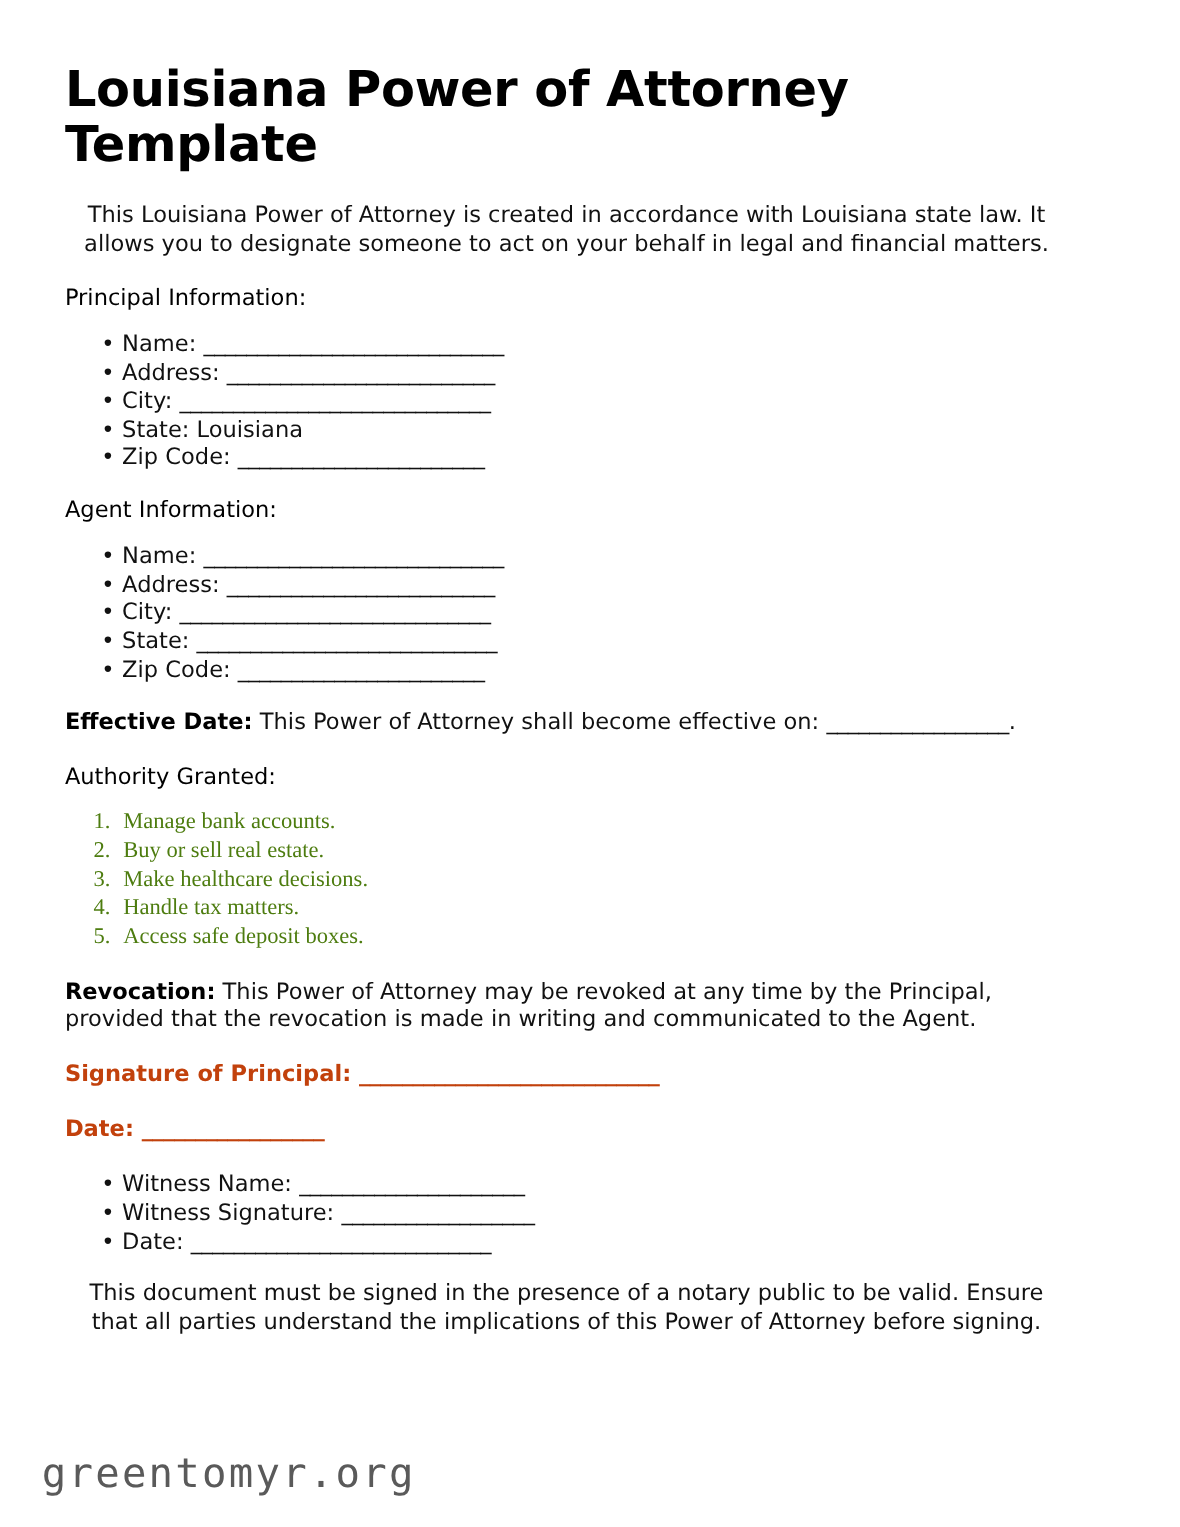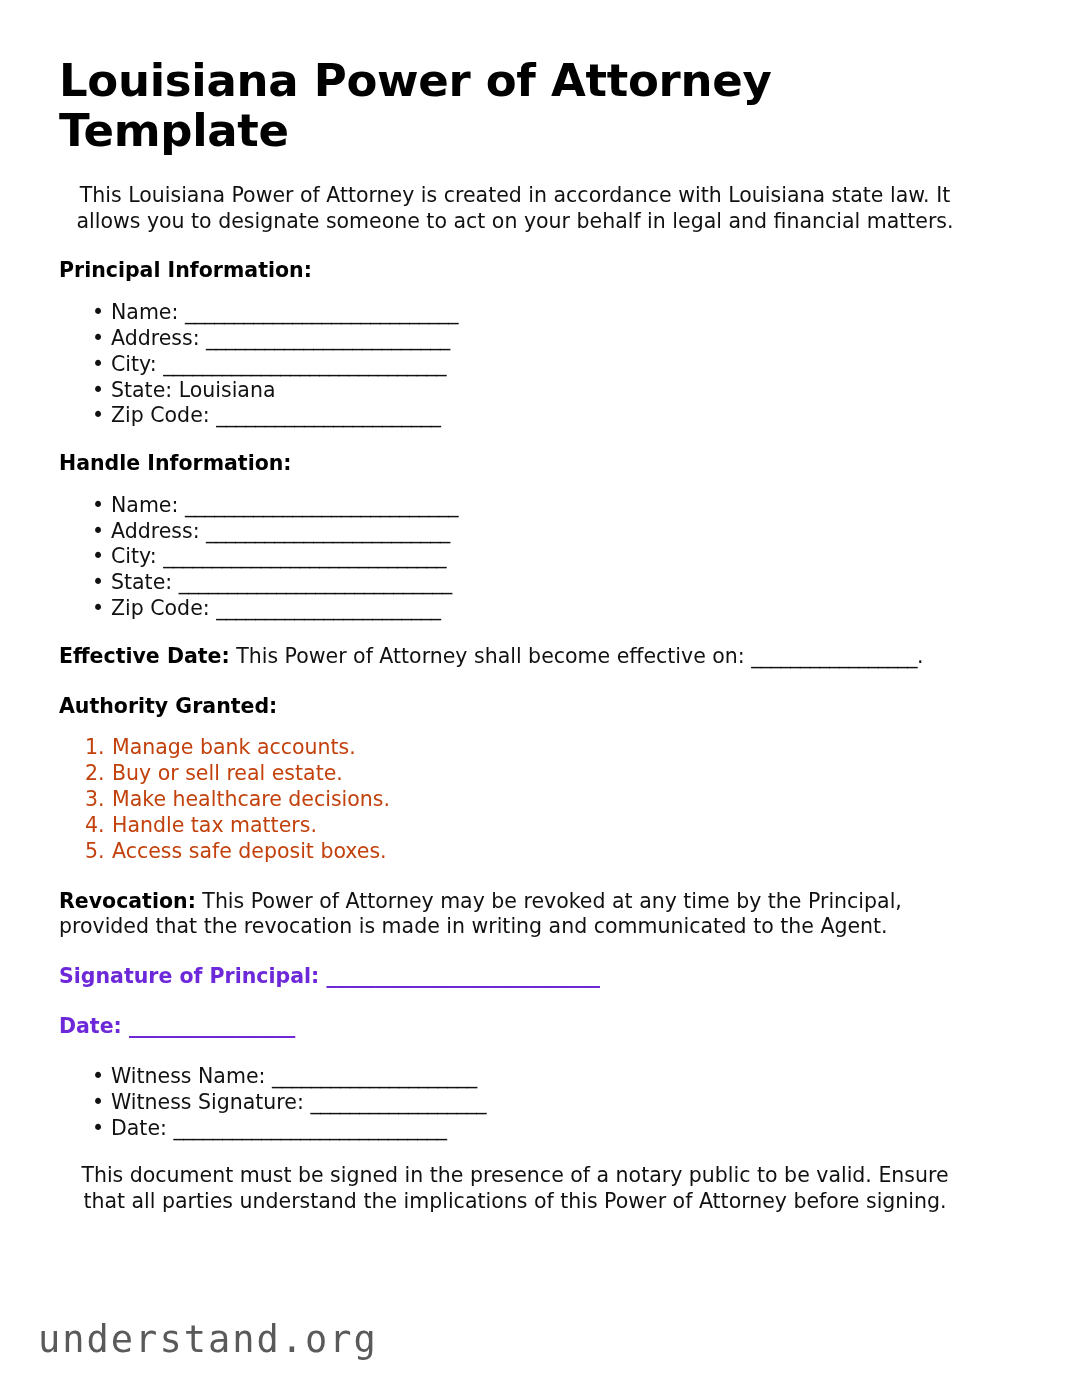--- a/index.html
+++ b/index.html
@@ -37,21 +37,21 @@
   p.body-para {
     font-size: 20.5px;
     line-height: 1.26;
     margin: 0 0 24px 0;
     color: #111;
     text-align: center;
   }
 
   h2.section-head {
     font-size: 20.5px;
-    font-weight: bold;
+    font-weight: normal;
     margin: 0 0 16px 0;
     line-height: 1.25;
     color: #000;
   }
 
   ul.field-list {
     list-style: none;
     margin: 0 0 22px 0;
     padding: 0;
   }
@@ -76,23 +76,24 @@
     list-style: none;
     margin: 0 0 24px 0;
     padding: 0;
     counter-reset: authitem;
   }
   ol.auth-list li {
     font-size: 20.5px;
     line-height: 1.26;
     position: relative;
     padding-left: 53px;
-    color: #c2410c;
+    color: #4d7c0f;
     counter-increment: authitem;
     white-space: nowrap;
+    font-family: Liberation Serif, serif;
   }
   ol.auth-list li::before {
     content: counter(authitem) ".";
     position: absolute;
     left: 26px;
     top: 0;
     font-size: 20.5px;
     line-height: 1.26;
     text-align: left;
   }
@@ -106,21 +107,21 @@
   p.inline-field .lead {
     font-weight: bold;
     color: #000;
   }
 
   p.sig-line {
     font-size: 20.5px;
     line-height: 1.26;
     margin: 0 0 24px 0;
     font-weight: bold;
-    color: #6d28d9;
+    color: #c2410c;
   }
 
   .blank {
     letter-spacing: -0.5px;
   }
 
   .watermark {
     position: absolute;
     left: 38px;
     top: 1318px;
@@ -143,21 +144,21 @@
 
     <h2 class="section-head">Principal Information:</h2>
     <ul class="field-list">
       <li><span>Name:</span> <span class="blank">____________________________</span></li>
       <li><span>Address:</span> <span class="blank">_________________________</span></li>
       <li><span>City:</span> <span class="blank">_____________________________</span></li>
       <li><span>State:</span> <span>Louisiana</span></li>
       <li><span>Zip Code:</span> <span class="blank">_______________________</span></li>
     </ul>
 
-    <h2 class="section-head">Handle Information:</h2>
+    <h2 class="section-head">Agent Information:</h2>
     <ul class="field-list">
       <li><span>Name:</span> <span class="blank">____________________________</span></li>
       <li><span>Address:</span> <span class="blank">_________________________</span></li>
       <li><span>City:</span> <span class="blank">_____________________________</span></li>
       <li><span>State:</span> <span class="blank">____________________________</span></li>
       <li><span>Zip Code:</span> <span class="blank">_______________________</span></li>
     </ul>
 
     <p class="inline-field"><span class="lead">Effective Date:</span> <span>This Power of Attorney shall become effective on:</span> <span class="blank">_________________</span><span>.</span></p>
 
@@ -179,14 +180,14 @@
     <ul class="field-list">
       <li><span>Witness Name:</span> <span class="blank">_____________________</span></li>
       <li><span>Witness Signature:</span> <span class="blank">__________________</span></li>
       <li><span>Date:</span> <span class="blank">____________________________</span></li>
     </ul>
 
     <p class="body-para">This document must be signed in the presence of a notary public to be valid. Ensure that all parties understand the implications of this Power of Attorney before signing.</p>
 
   </div>
 
-  <div class="watermark">understand.org</div>
+  <div class="watermark">greentomyr.org</div>
 </div>
 
 </body></html>

